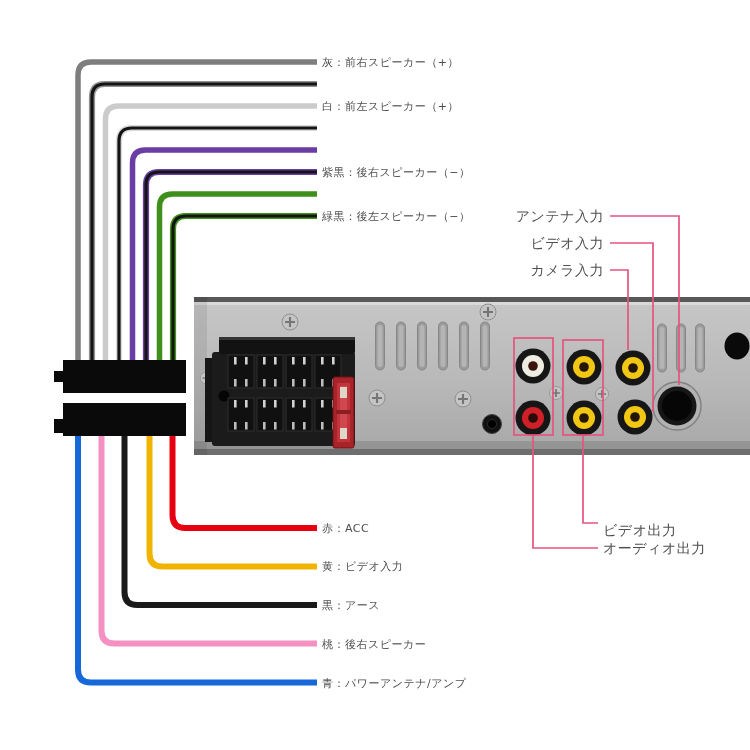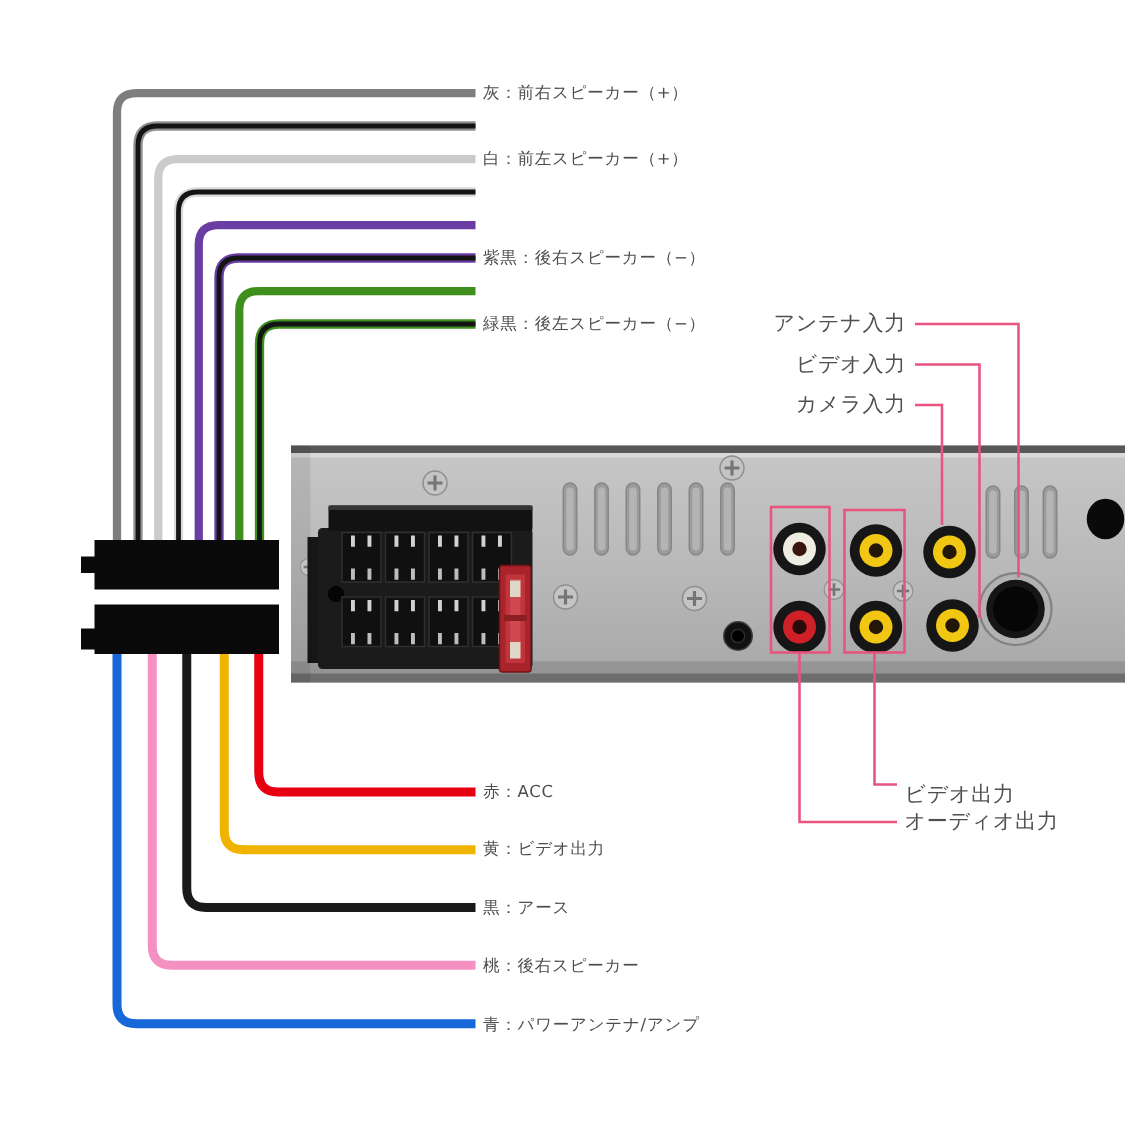--- a/index.html
+++ b/index.html
@@ -205,21 +205,21 @@
 <div class="lbl" style="left:322px;top:62px">灰：前右スピーカー（+）</div>
 <div class="lbl" style="left:322px;top:106px">白：前左スピーカー（+）</div>
 <div class="lbl" style="left:322px;top:172px">紫黒：後右スピーカー（−）</div>
 <div class="lbl" style="left:322px;top:216px">緑黒：後左スピーカー（−）</div>
 
 <div class="lbl small right" style="right:146px;top:216px">アンテナ入力</div>
 <div class="lbl small right" style="right:146px;top:243px">ビデオ入力</div>
 <div class="lbl small right" style="right:146px;top:270px">カメラ入力</div>
 
 <div class="lbl" style="left:322px;top:528px">赤：ACC</div>
-<div class="lbl" style="left:322px;top:566px">黄：ビデオ出力</div>
+<div class="lbl" style="left:322px;top:566px">黄：ビデオ入力</div>
 <div class="lbl" style="left:322px;top:605px">黒：アース</div>
 <div class="lbl" style="left:322px;top:643.5px">桃：後右スピーカー</div>
 <div class="lbl" style="left:322px;top:682.5px">青：パワーアンテナ/アンプ</div>
 
 <div class="lbl small" style="left:603px;top:530px">ビデオ出力</div>
 <div class="lbl small" style="left:603px;top:548px">オーディオ出力</div>
 
 </div>
 
 </body></html>

